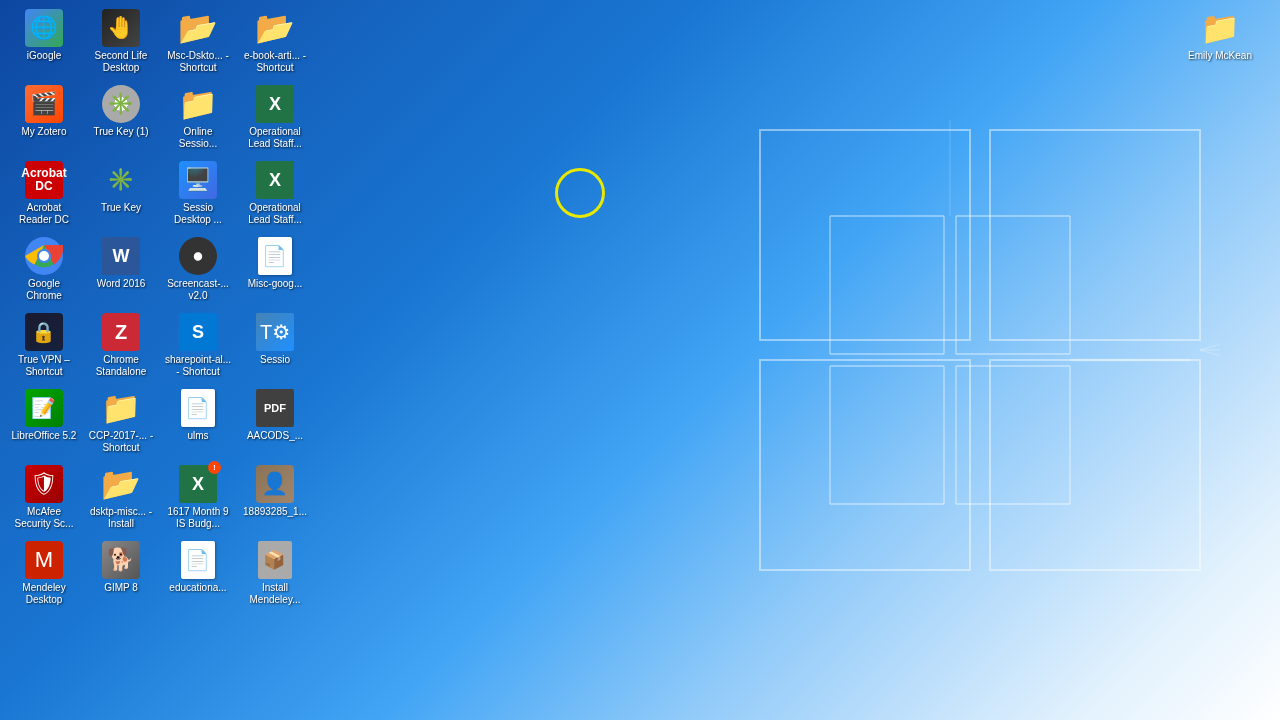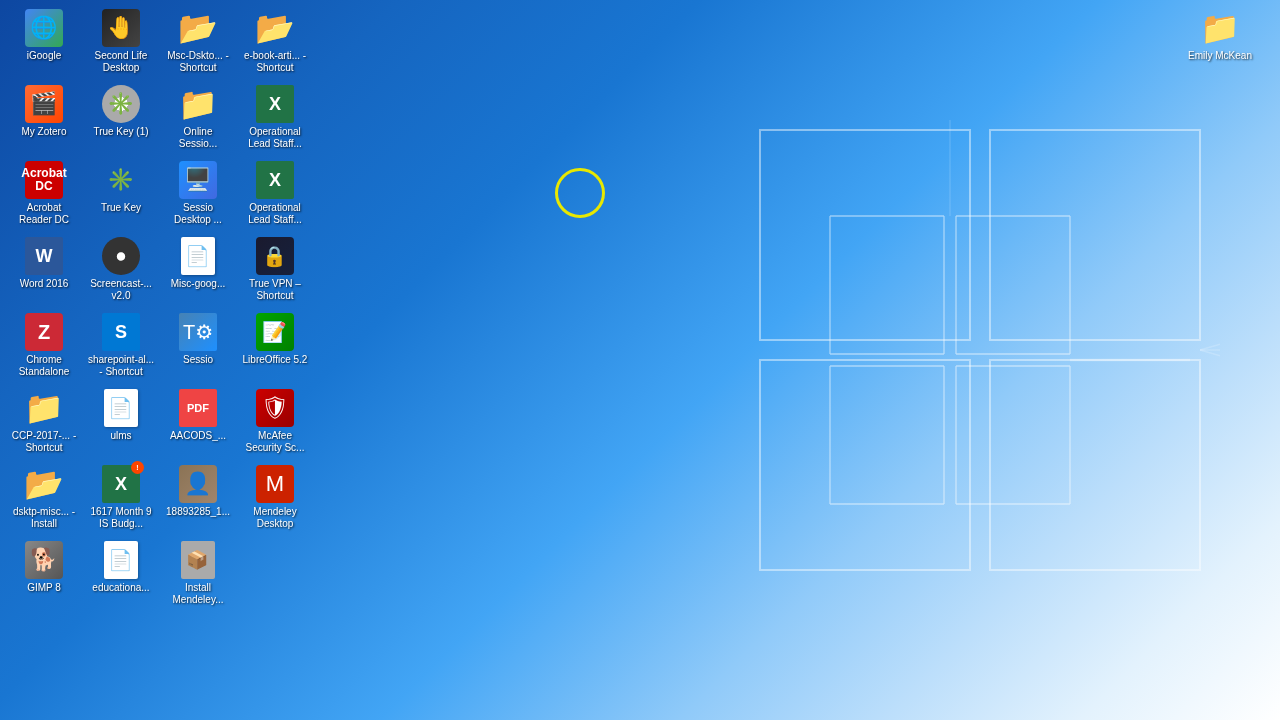--- a/index.html
+++ b/index.html
@@ -139,21 +139,21 @@
       border-radius: 2px;
       width: 38px; height: 38px;
       display: flex; align-items: center; justify-content: center;
     }
 
     .icon-folder {
       font-size: 32px;
     }
 
     .icon-pdf {
-      background: #ef4444;
+      background: #404040;
       color: white;
       font-weight: bold;
       font-size: 11px;
       border-radius: 2px;
       width: 38px; height: 38px;
       display: flex; align-items: center; justify-content: center;
     }
 
     .icon-sunburst {
       background: radial-gradient(circle, #fff 30%, #ccc 30%);
@@ -452,20 +452,34 @@
       <div class="icon-label">Sessio Desktop ...</div>
     </div>
 
     <div class="desktop-icon">
       <div class="icon-img">
         <div class="icon-excel">X</div>
       </div>
       <div class="icon-label">Operational Lead Staff...</div>
     </div>
 
+    <div class="desktop-icon">
+      <div class="icon-img">
+        <svg width="38" height="38" viewBox="0 0 38 38">
+          <circle cx="19" cy="19" r="19" fill="#4285F4"></circle>
+          <circle cx="19" cy="19" r="8" fill="white"></circle>
+          <path d="M19 8 L38 8 A19 19 0 0 1 28.5 27.5 Z" fill="#EA4335"></path>
+          <path d="M19 8 L28.5 27.5 A19 19 0 0 1 9.5 27.5 Z" fill="#34A853"></path>
+          <path d="M19 8 L9.5 27.5 A19 19 0 0 1 0 19 L19 8 Z" fill="#FBBC04"></path>
+          <circle cx="19" cy="19" r="7" fill="#4285F4"></circle>
+          <circle cx="19" cy="19" r="5" fill="white"></circle>
+        </svg>
+      </div>
+      <div class="icon-label">Google Chrome</div>
+    </div>
 
     <div class="desktop-icon">
       <div class="icon-img">
         <div class="icon-word">W</div>
       </div>
       <div class="icon-label">Word 2016</div>
     </div>
 
     <div class="desktop-icon">
       <div class="icon-img">

